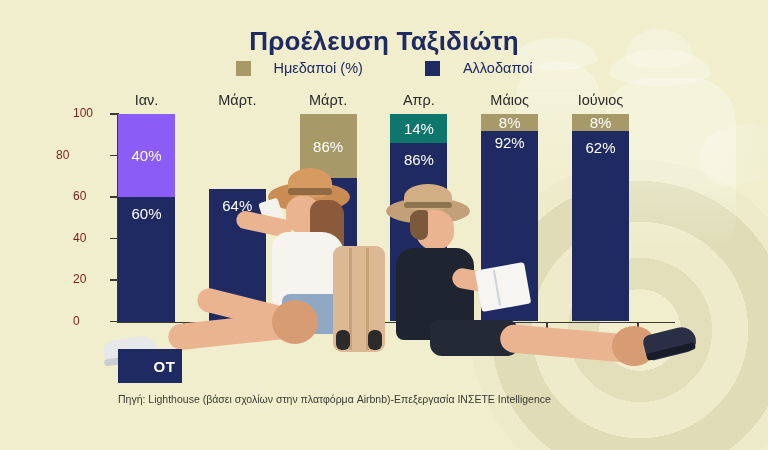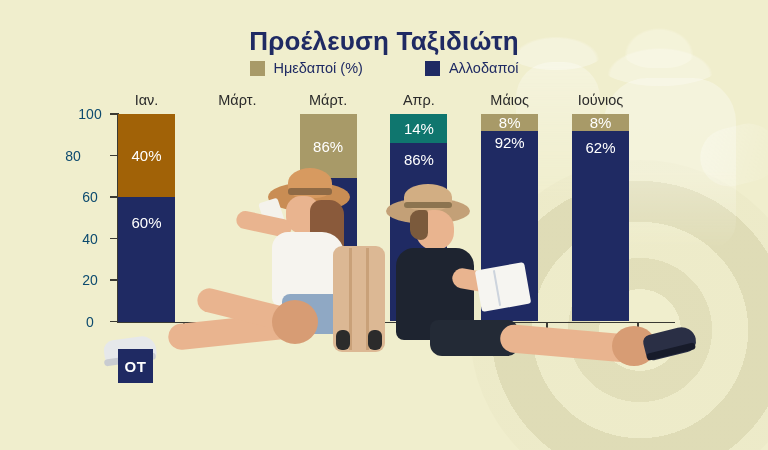--- a/index.html
+++ b/index.html
@@ -66,29 +66,29 @@
   .title{
     position:absolute;left:0;right:0;top:26px;
     text-align:center;
     font-size:26px;font-weight:bold;letter-spacing:.2px;
     color:#1f2a63;
   }
   .legend{
     position:absolute;left:0;right:0;top:60px;
     display:flex;justify-content:center;align-items:center;gap:62px;
   }
-  .legend-item{display:flex;align-items:center;gap:9px;}
+  .legend-item{display:flex;align-items:center;gap:23px;}
   .swatch{width:15px;height:15px;display:inline-block;}
   .legend-label{font-size:14.5px;color:#1f2a63;}
 
   
   .plot{position:absolute;left:0;top:0;width:768px;height:450px;}
   .ylabel{
-    position:absolute;width:34px;text-align:center;
-    font-size:14px;color:#0c4a6e;line-height:1;
+    position:absolute;width:34px;text-align:left;
+    font-size:12px;color:#7f1d1d;line-height:1;
   }
   .ytick{position:absolute;width:9px;height:1.6px;background:#3a3a33;}
   .axis-v{position:absolute;left:117px;top:114px;width:1.6px;height:209px;background:#3a3a33;}
   .axis-h{position:absolute;left:117px;top:321.5px;height:1.6px;width:558px;background:#3a3a33;}
   .xtick{position:absolute;top:322px;width:1.6px;height:8px;background:#3a3a33;}
 
   .bar-group{position:absolute;width:57px;}
   .bar-label{
     position:absolute;top:-22px;left:50%;transform:translateX(-50%);
     font-size:14.5px;color:#2b2b2b;white-space:nowrap;
@@ -97,21 +97,21 @@
   .seg-val{font-size:15px;color:#ffffff;line-height:1;}
 
   
   .fg{position:absolute;pointer-events:none;}
   .skin{background:#e9b48f;}
   .skin-d{background:#d79c74;}
 
   
   .logo{
     position:absolute;left:118px;top:349px;width:35px;height:34px;
-    background:#1f2a63;display:flex;align-items:center;justify-content:center;
+    background:#1f2a63;display:flex;align-items:center;justify-content:center;padding-left:29px;
   }
   .logo-text{color:#fff;font-size:15px;font-weight:bold;letter-spacing:.6px;}
   .source{
     position:absolute;left:118px;top:393px;
     font-size:10.5px;color:#3a3a33;white-space:nowrap;
   }
 </style>
 </head>
 <body>
 
@@ -153,30 +153,33 @@
         <div class="ylabel" style="left: 73px; top: 190px;">60</div>
         <div class="ytick" style="left: 110px; top: 196.2px;"></div>
         <div class="ylabel" style="left: 56px; top: 148.5px;">80</div>
         <div class="ytick" style="left: 110px; top: 154.7px;"></div>
         <div class="ylabel" style="left: 73px; top: 107px;">100</div>
         <div class="ytick" style="left: 110px; top: 113.2px;"></div>
       </div>
     <div id="bars">
         <div class="bar-group" style="left: 118px; top: 114px; height: 207.5px;">
           <div class="bar-label">Ιαν.</div>
-          <div class="seg" style="top: 0px; height: 83px; background: #a16207;">
+          <div class="seg" style="top: 0px; height: 83px; background: #8b5cf6;">
             <span class="seg-val">40%</span>
           </div>
           <div class="seg" style="top: 83px; height: 124.5px; align-items: flex-start; background: rgb(31, 42, 99);">
-            <span class="seg-val" style="margin-top: 18px;">60%</span>
+            <span class="seg-val" style="margin-top: 9px;">60%</span>
           </div>
         </div>
         <div class="xtick" style="left: 183px;"></div>
         <div class="bar-group" style="left: 208.8px; top: 114px; height: 207.5px;">
           <div class="bar-label">Μάρτ.</div>
+          <div class="seg" style="top: 74.7px; height: 132.8px; align-items: flex-start; background: rgb(31, 42, 99);">
+            <span class="seg-val" style="margin-top: 9px;">64%</span>
+          </div>
         </div>
         <div class="xtick" style="left: 273.8px;"></div>
         <div class="bar-group" style="left: 299.6px; top: 114px; height: 207.5px;">
           <div class="bar-label">Μάρτ.</div>
           <div class="seg" style="top: 0px; height: 64.325px; background: rgb(168, 154, 104);">
             <span class="seg-val">86%</span>
           </div>
           <div class="seg" style="top: 64.325px; height: 143.175px; align-items: flex-start; background: rgb(31, 42, 99);">
             <span class="seg-val" style="margin-top: 9px;">69%</span>
           </div>
@@ -251,14 +254,15 @@
     <div class="skin" style="position:absolute;left:500px;top:330px;width:150px;height:28px;border-radius:15px;transform:rotate(5deg);"></div>
     <div class="skin-d" style="position:absolute;left:612px;top:326px;width:44px;height:40px;border-radius:50%;"></div>
     <div style="position:absolute;left:644px;top:330px;width:52px;height:26px;background:#2a2f45;border-radius:8px 16px 12px 8px;transform:rotate(-14deg);"></div>
     <div style="position:absolute;left:646px;top:348px;width:50px;height:7px;background:#171b2a;border-radius:5px;transform:rotate(-14deg);"></div>
   </div>
 
   <div class="logo">
     <span class="logo-text">OT</span>
   </div>
 
+  <div class="source">Πηγή: Lighthouse (βάσει σχολίων στην πλατφόρμα Airbnb)-Επεξεργασία ΙΝΣΕΤΕ Intelligence</div>
 
 </div>
 
 </body></html>

